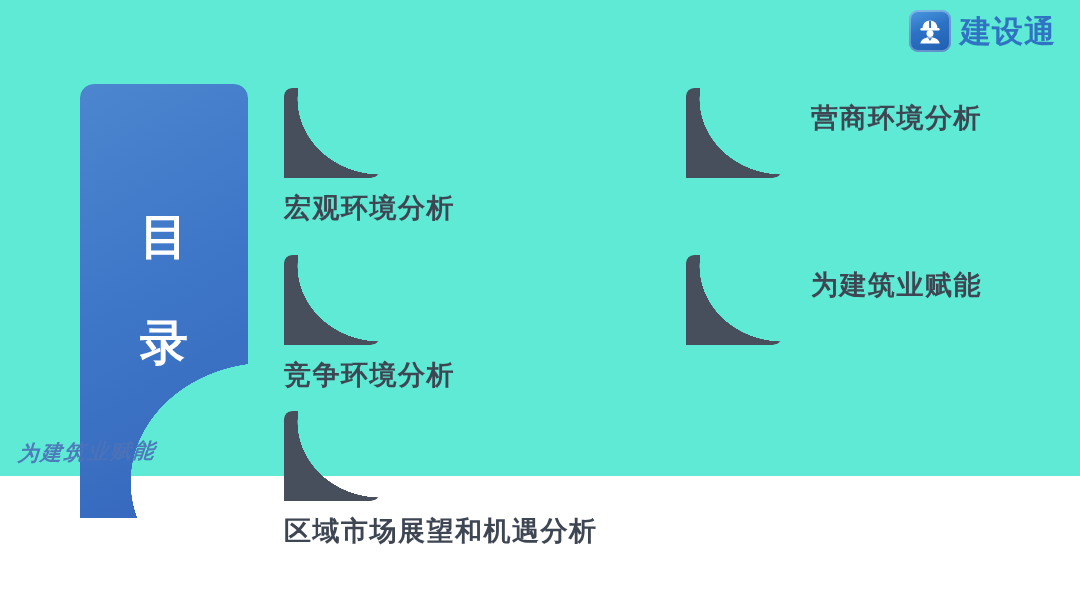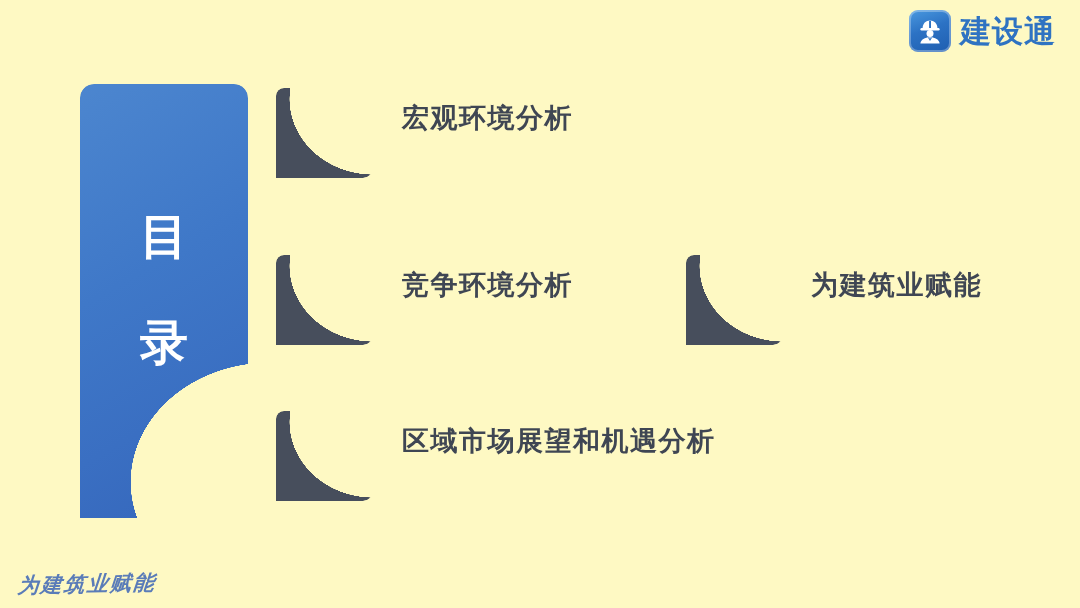--- a/index.html
+++ b/index.html
@@ -14,22 +14,22 @@
     overflow: hidden;
     font-family: "Liberation Sans", "DejaVu Sans", sans-serif;
     position: relative;
     -webkit-font-smoothing: antialiased;
   }
 
   .slide {
     position: absolute;
     inset: 0;
     width: 1080px;
-    height: 608px;
-    background: #fef9c3;
+    height: 476px;
+    background: #5eead4;
   }
 
   
   .brand {
     position: absolute;
     top: 10px;
     right: 24px;
     display: flex;
     align-items: center;
     gap: 9px;
@@ -129,21 +129,21 @@
     color: #3f4653;
     font-size: 27px;
     font-weight: 700;
     line-height: 1;
     letter-spacing: 1.5px;
     white-space: nowrap;
     padding-top: 17px;
   }
 
   
-  .entry.col-left  { left: 276px; }
+  .entry.col-left  { left: 284px; flex-direction: column; }
   .entry.col-right { left: 686px; }
   .entry.row-1 { top: 88px; }
   .entry.row-2 { top: 255px; }
   .entry.row-3 { top: 411px; justify-content: space-between; }
   .entry .gap-left  { width: 29px; }
   .entry .gap-right { width: 28px; }
 
   
   .slogan {
     position: absolute;
@@ -190,20 +190,27 @@
   </div>
 
   <div class="entry col-left row-1">
     <div class="entry-badge">
       <span class="entry-badge-num">01</span>
     </div>
     <div class="gap-left"></div>
     <div class="entry-title">宏观环境分析</div>
   </div>
 
+  <div class="entry col-right row-1">
+    <div class="entry-badge">
+      <span class="entry-badge-num">02</span>
+    </div>
+    <div class="gap-right"></div>
+    <div class="entry-title">营商环境分析</div>
+  </div>
 
   <div class="entry col-left row-2">
     <div class="entry-badge">
       <span class="entry-badge-num">03</span>
     </div>
     <div class="gap-left"></div>
     <div class="entry-title">竞争环境分析</div>
   </div>
 
   <div class="entry col-right row-2">

